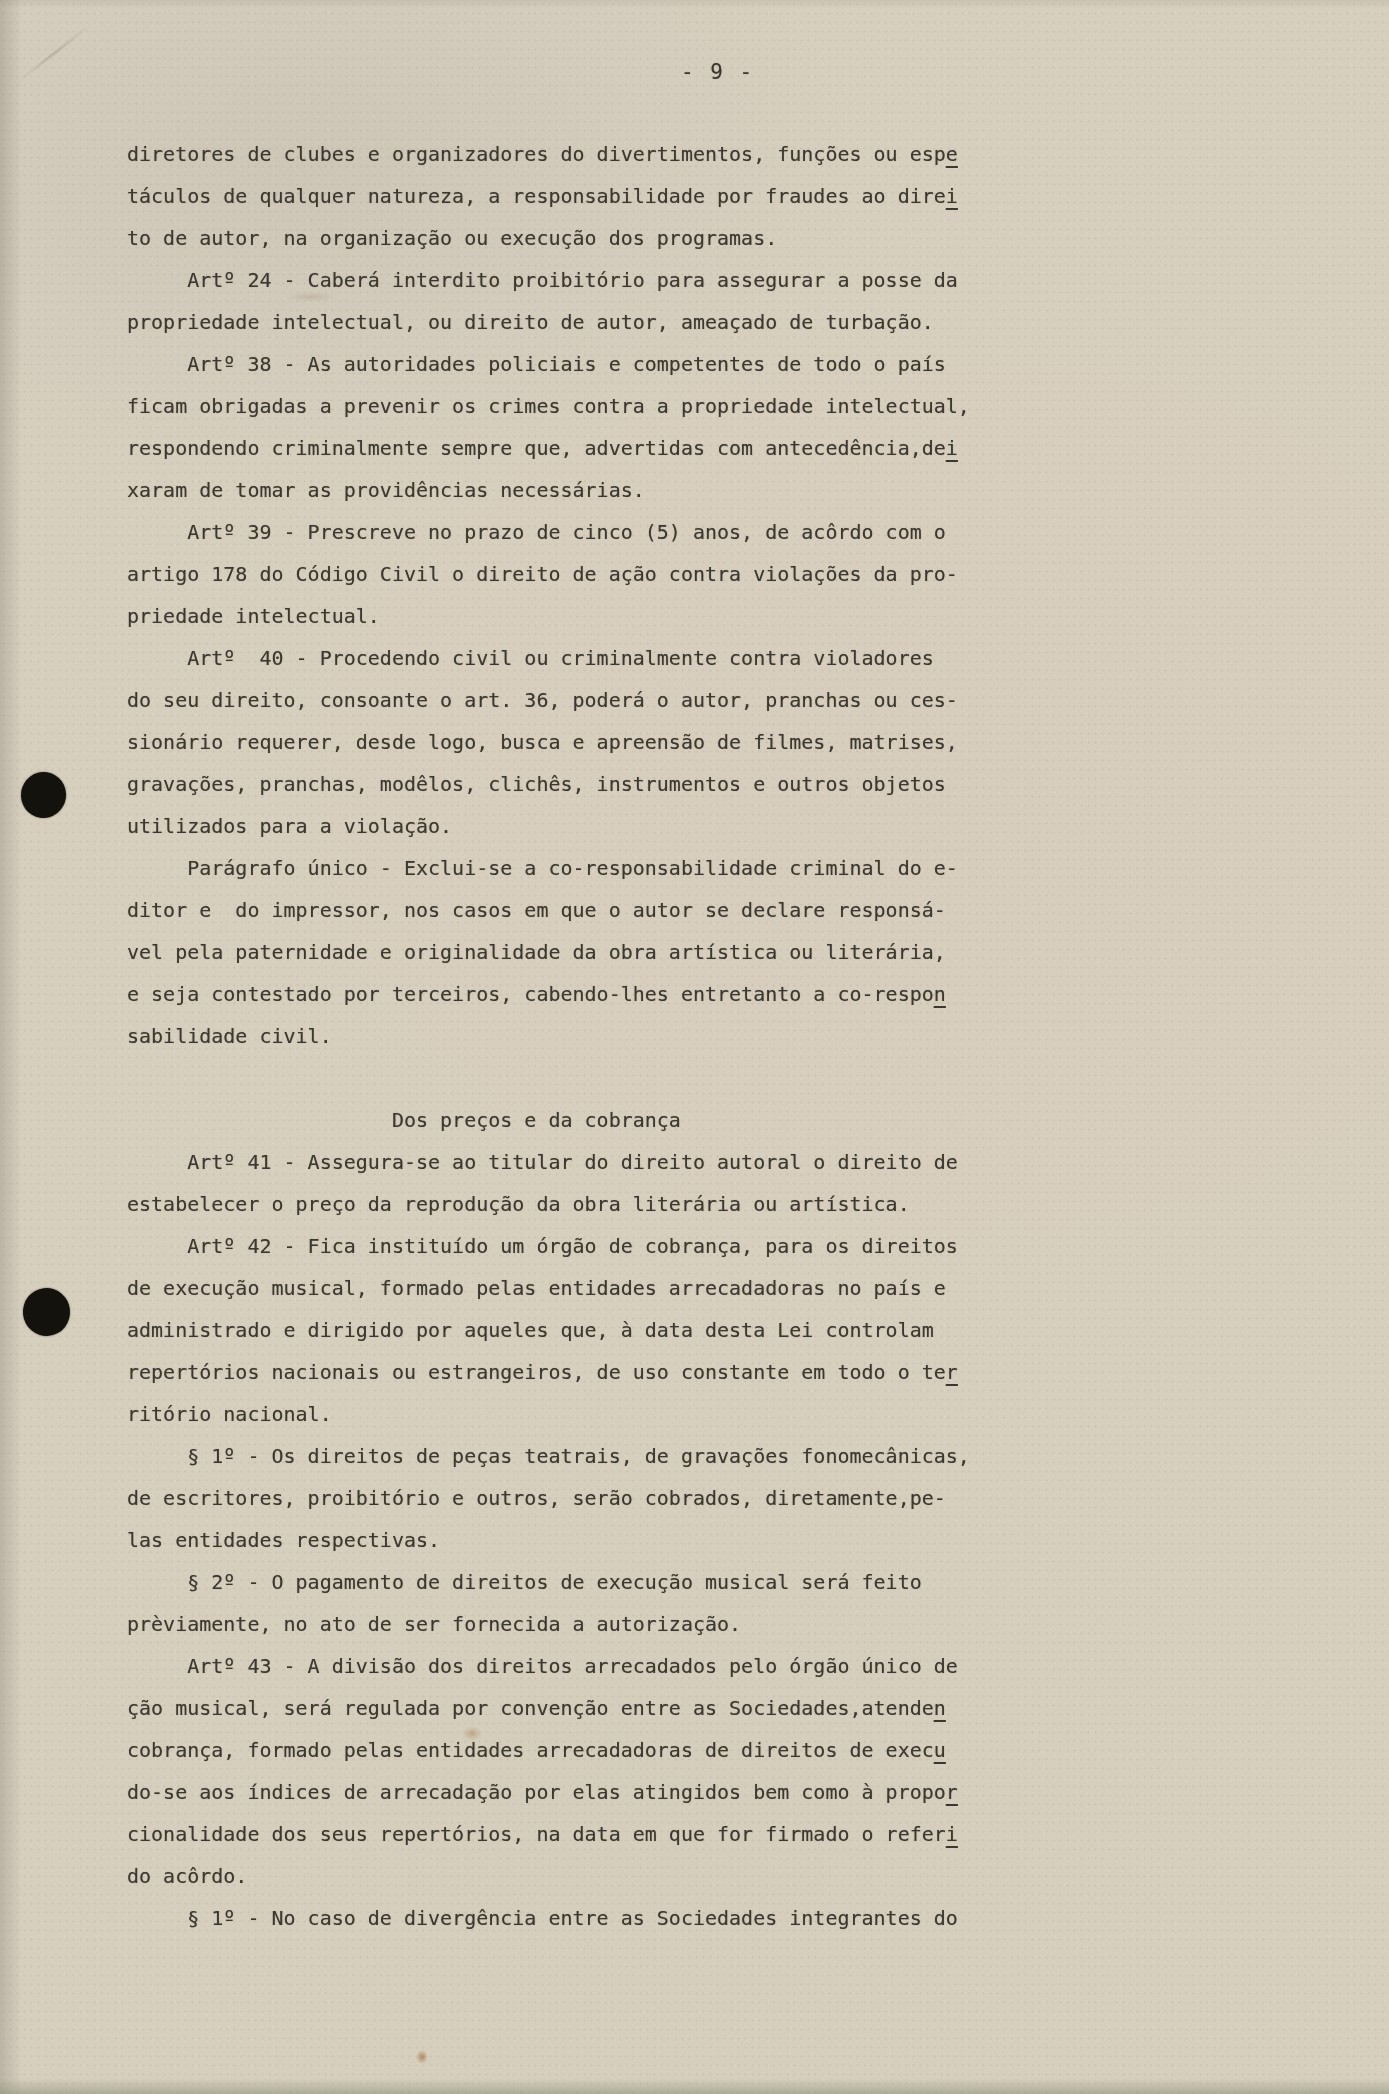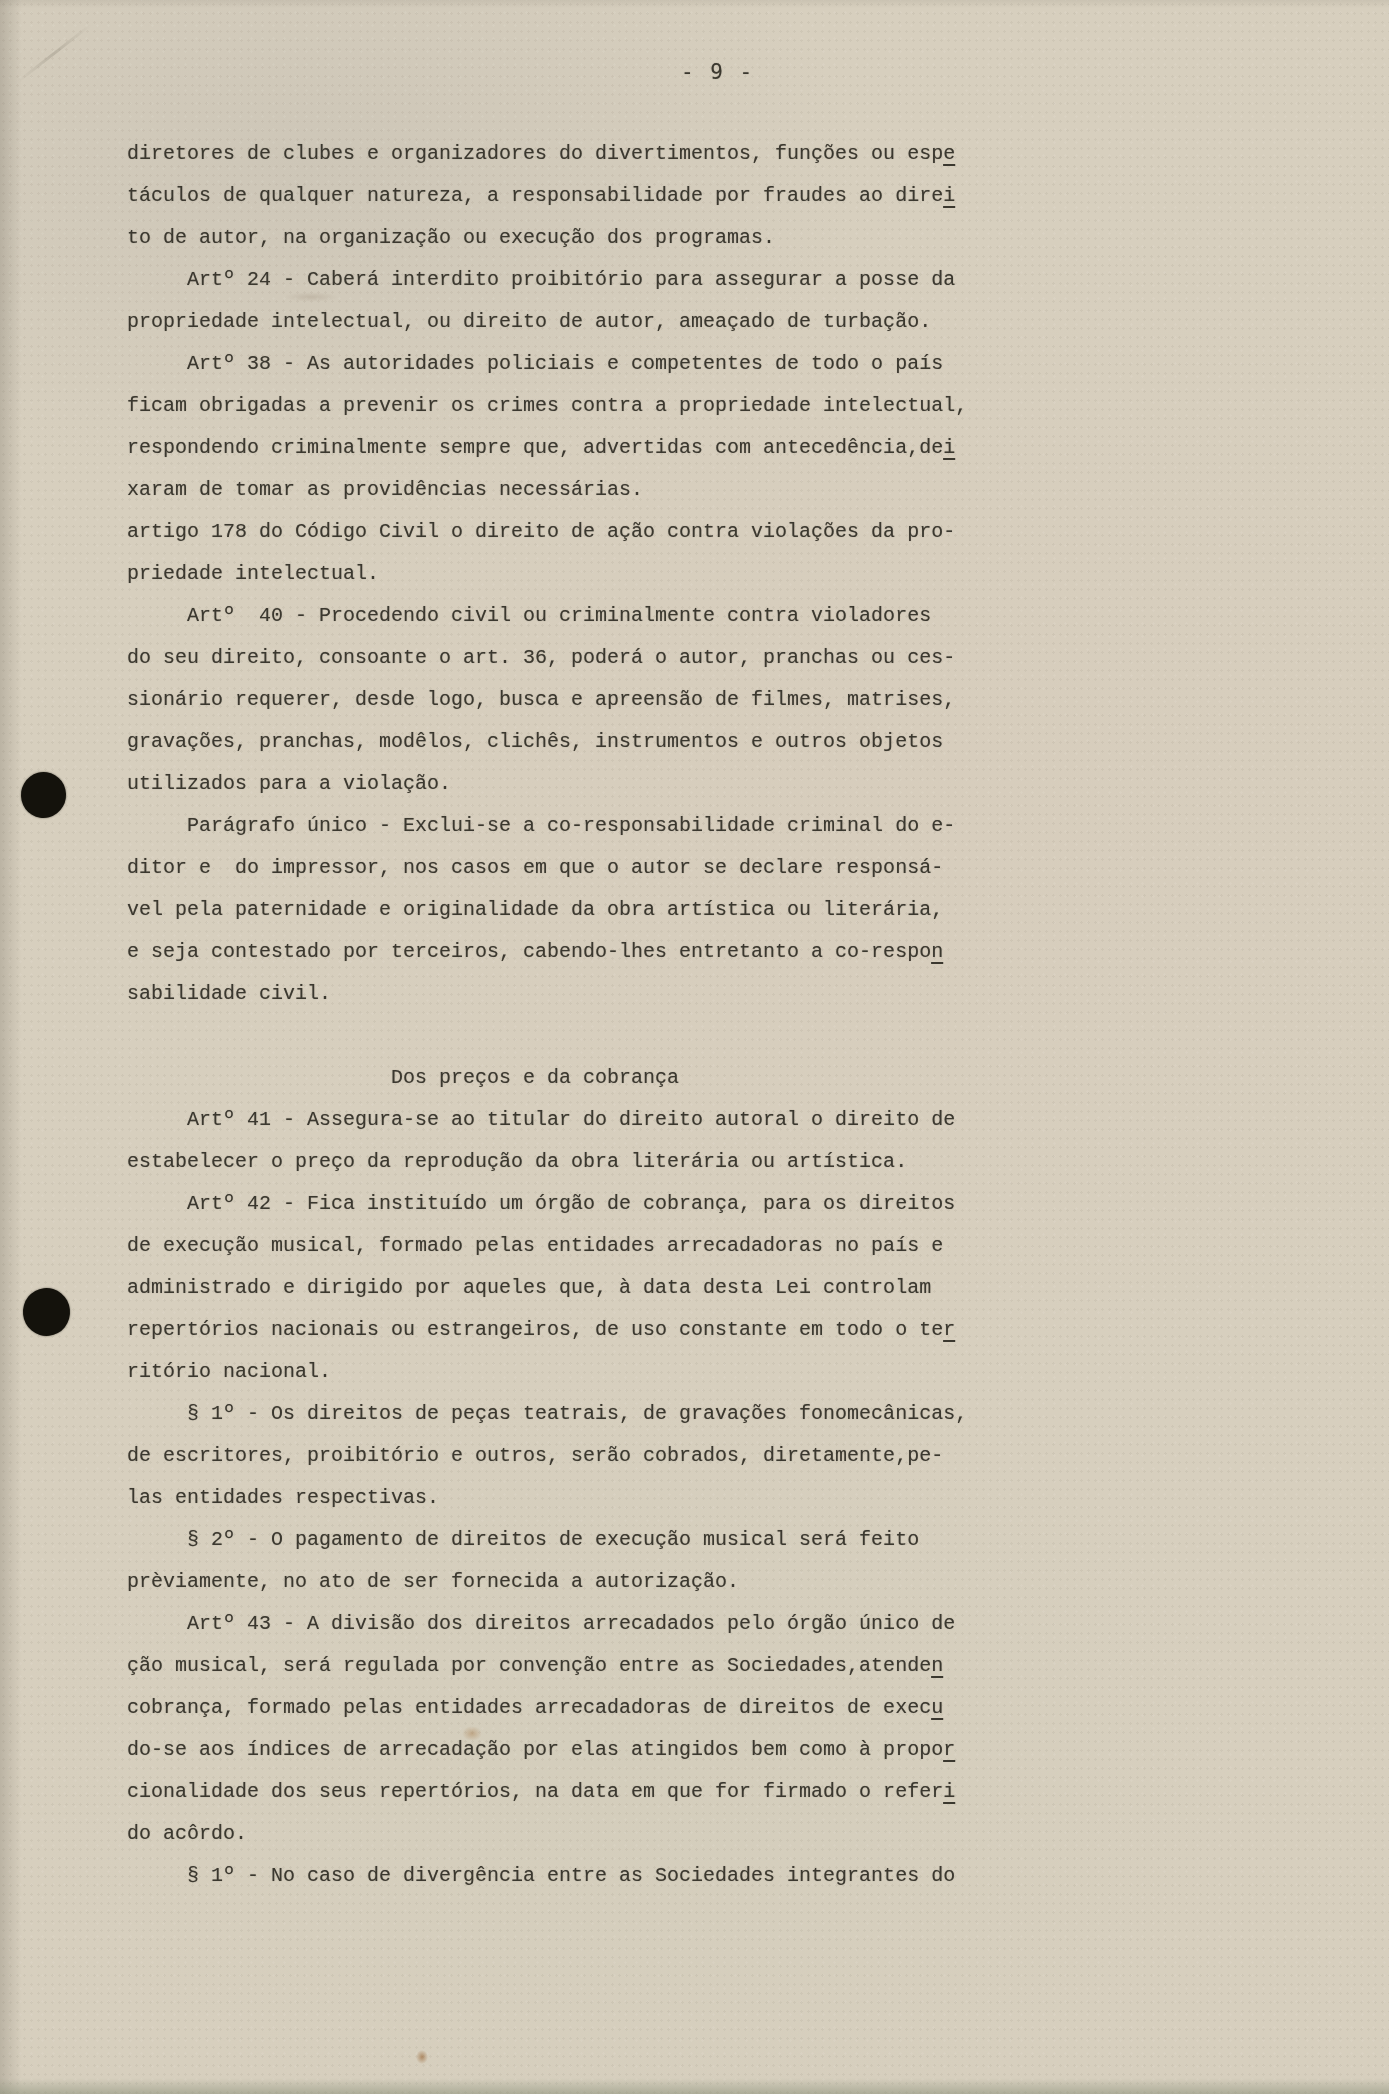--- a/index.html
+++ b/index.html
@@ -96,21 +96,20 @@
     top: 133px;
     width: 1100px;
     color: var(--ink, #3b382f);
     font-size: 20px;
     text-shadow: 0 0 1px rgba(59,56,47,0.42);
   }
   .line {
     height: 42px;
     line-height: 42px;
     white-space: pre;
-    font-family: Liberation Mono, monospace;
   }
   .tail-u {
     text-decoration: underline;
     text-decoration-thickness: 2px;
     text-underline-offset: 5px;
   }
 </style>
 </head>
 <body style="--paper: #d7cfbe; --ink: #3b382f;">
 
@@ -126,20 +125,21 @@
 <div class="doc-text">
     <div class="line">diretores de clubes e organizadores do divertimentos, funções ou esp<span class="tail-u">e</span></div>
     <div class="line">táculos de qualquer natureza, a responsabilidade por fraudes ao dire<span class="tail-u">i</span></div>
     <div class="line">to de autor, na organização ou execução dos programas.</div>
     <div class="line">     Artº 24 - Caberá interdito proibitório para assegurar a posse da</div>
     <div class="line">propriedade intelectual, ou direito de autor, ameaçado de turbação.</div>
     <div class="line">     Artº 38 - As autoridades policiais e competentes de todo o país</div>
     <div class="line">ficam obrigadas a prevenir os crimes contra a propriedade intelectual,</div>
     <div class="line">respondendo criminalmente sempre que, advertidas com antecedência,de<span class="tail-u">i</span></div>
     <div class="line">xaram de tomar as providências necessárias.</div>
+    <div class="line">     Artº 39 - Prescreve no prazo de cinco (5) anos, de acôrdo com o</div>
     <div class="line">artigo 178 do Código Civil o direito de ação contra violações da pro-</div>
     <div class="line">priedade intelectual.</div>
     <div class="line">     Artº  40 - Procedendo civil ou criminalmente contra violadores</div>
     <div class="line">do seu direito, consoante o art. 36, poderá o autor, pranchas ou ces-</div>
     <div class="line">sionário requerer, desde logo, busca e apreensão de filmes, matrises,</div>
     <div class="line">gravações, pranchas, modêlos, clichês, instrumentos e outros objetos</div>
     <div class="line">utilizados para a violação.</div>
     <div class="line">     Parágrafo único - Exclui-se a co-responsabilidade criminal do e-</div>
     <div class="line">ditor e  do impressor, nos casos em que o autor se declare responsá-</div>
     <div class="line">vel pela paternidade e originalidade da obra artística ou literária,</div>

